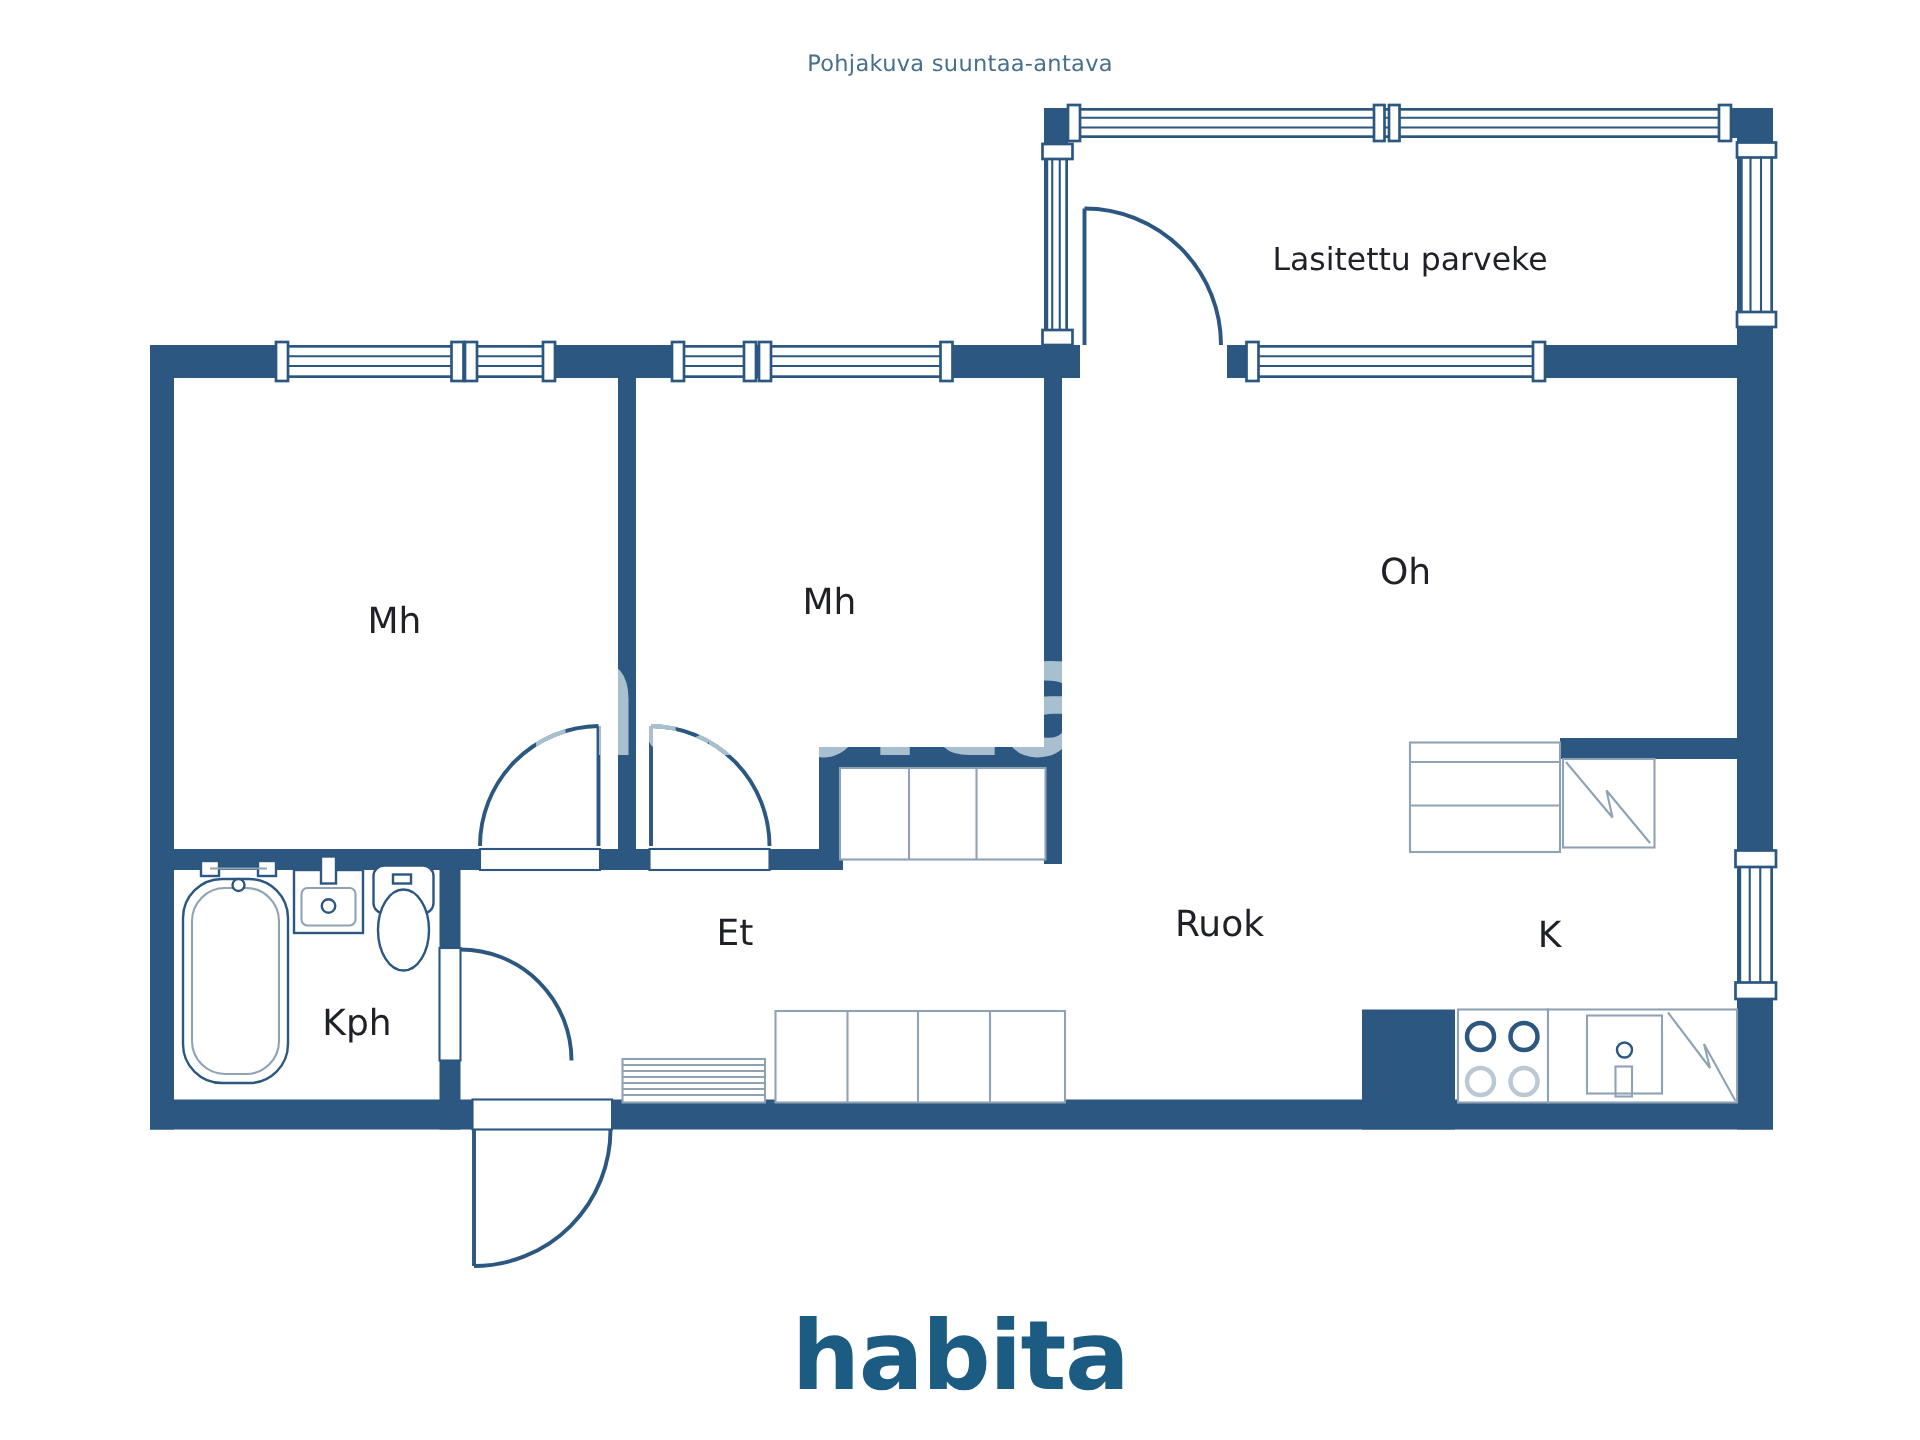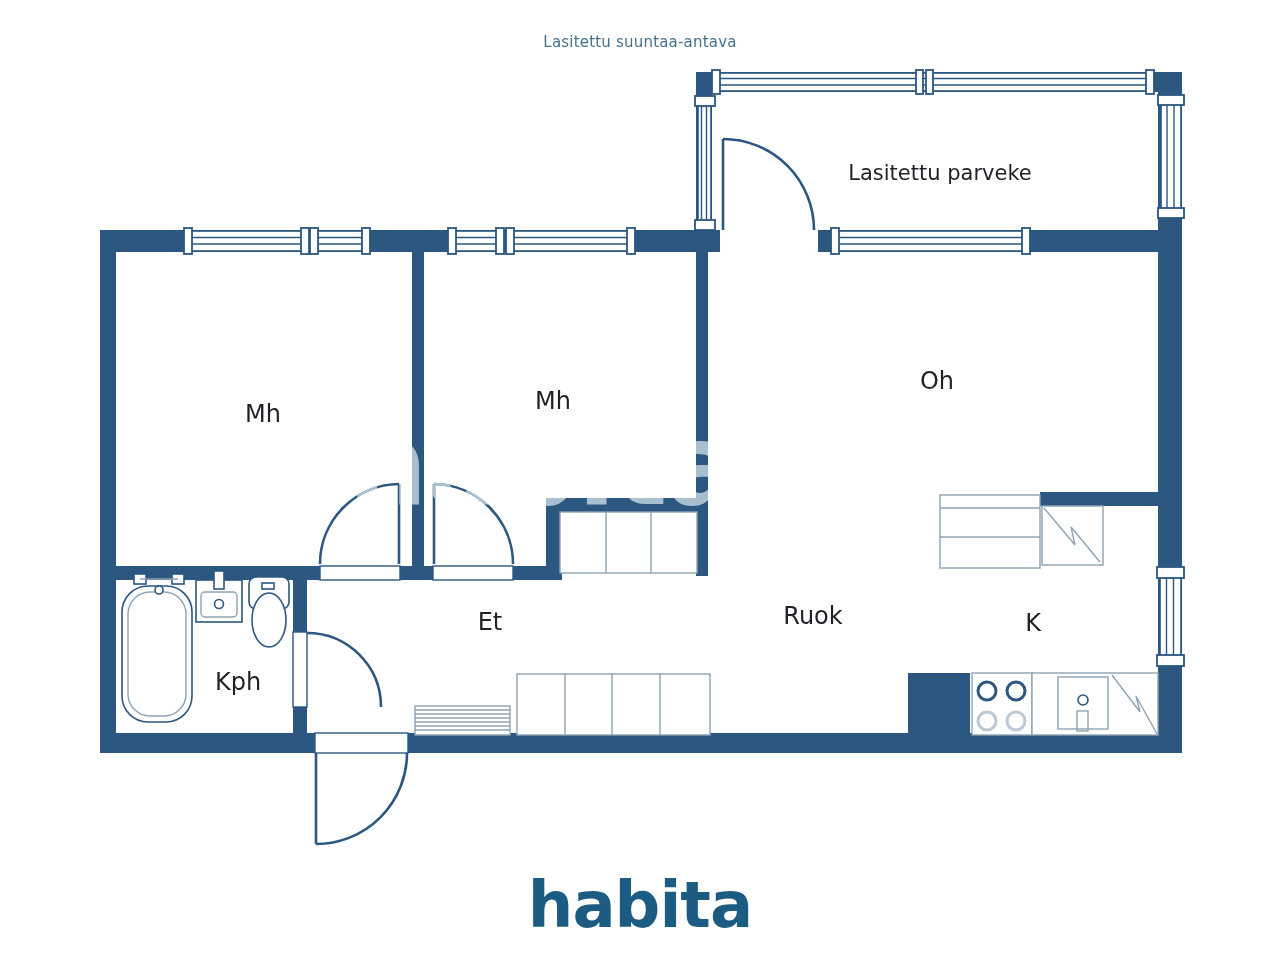--- a/index.html
+++ b/index.html
@@ -35,21 +35,21 @@
   .fixlight{stroke:#8fa3b4;stroke-width:1.4;fill:none;}
   .fixlightf{stroke:#8fa3b4;stroke-width:1.4;fill:#ffffff;}
   .burner{stroke:#2b5780;stroke-width:3;fill:none;}
   .burner-light{stroke:#bcc8d3;stroke-width:3;fill:none;}
 </style>
 </head>
 <body>
 
 <div class="page">
 
-  <div class="plan-title">Lasitettu suuntaa-antava</div>
+  <div class="plan-title">Pohjakuva suuntaa-antava</div>
 
   <svg width="1280" height="960" viewBox="0 0 1280 960">
 
     <g>
 
       <rect class="wall" x="696" y="72" width="486" height="20"></rect>
       <rect class="wall" x="696" y="72" width="16" height="160"></rect>
       <rect class="wall" x="1158" y="72" width="24" height="160"></rect>
 
       <rect class="wall" x="100" y="230" width="1082" height="22"></rect>

